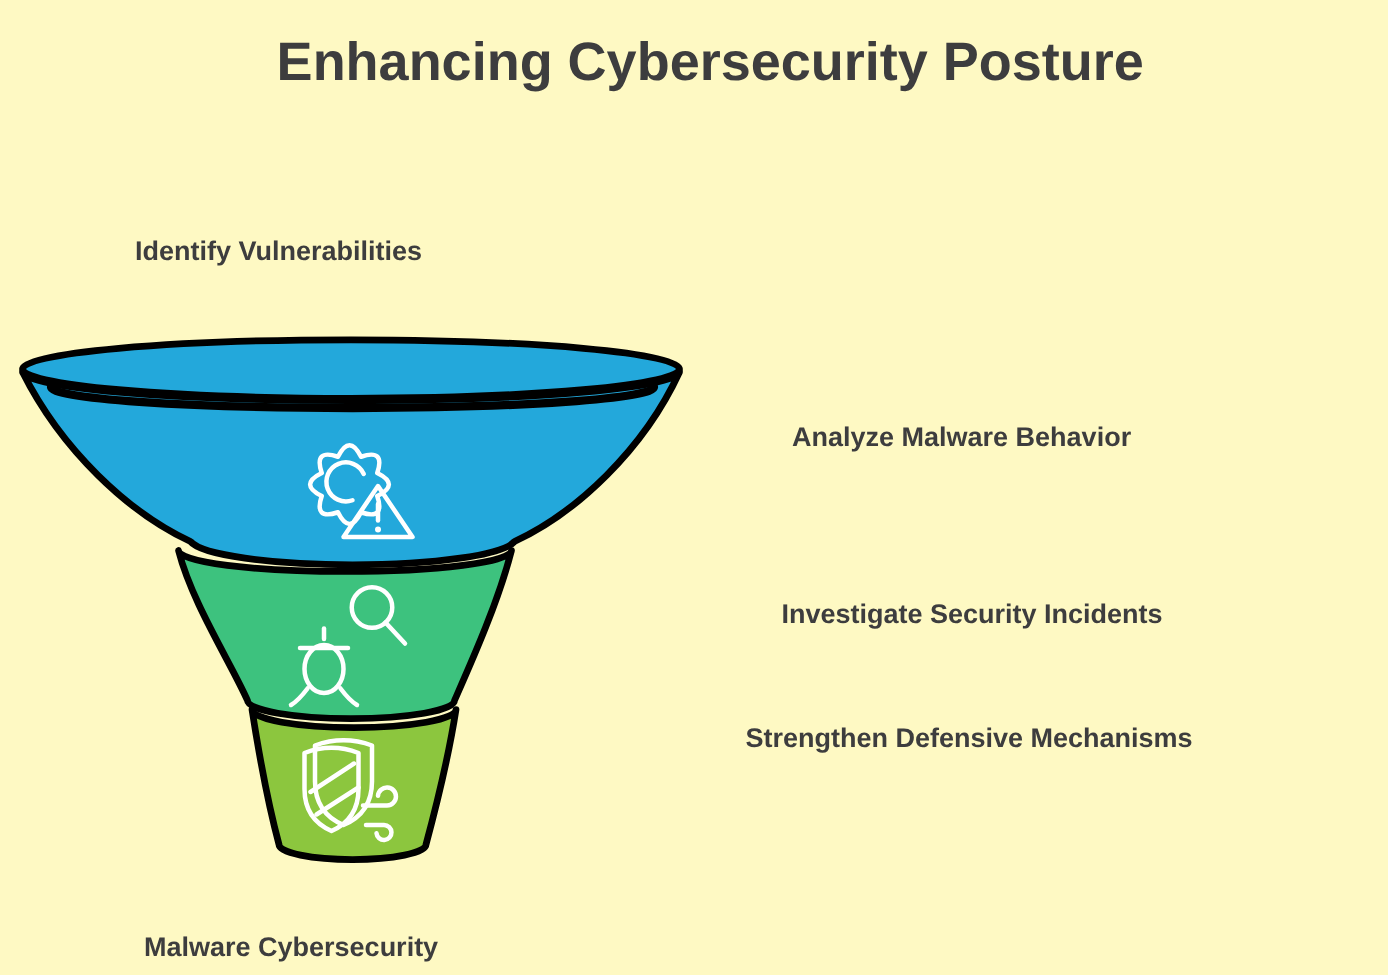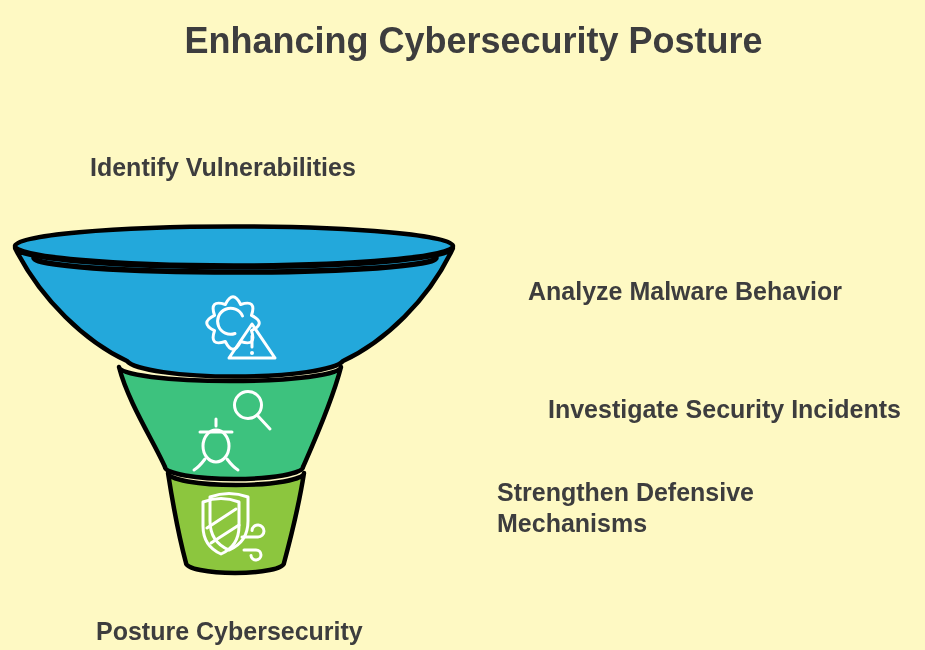--- a/index.html
+++ b/index.html
@@ -5,21 +5,21 @@
   html,body{margin:0;padding:0;background:#ffffff;}
   .canvas{
     position:relative;width:925px;height:650px;background:#fef9c3;
     overflow:hidden;font-family:Liberation Sans, sans-serif;
   }
   .title{
     position:absolute;left:0;right:0;top:20px;text-align:center;
     font-size:36px;font-weight:bold;color:#3d3d3e;transform:translateX(11px);
   }
   .lbl{
-    position:absolute;font-size:25px;font-weight:bold;color:#3d3d3e;
+    position:absolute;font-size:18px;font-weight:bold;color:#3d3d3e;
     line-height:31px;white-space:nowrap;
   }
   .lbl.wrap{white-space:normal;width:330px;}
   svg .outlined{stroke:#000;stroke-width:4.5;stroke-linejoin:round;}
   svg .iconline{fill:none;stroke:#fff;stroke-width:3;stroke-linecap:round;stroke-linejoin:round;}
 </style>
 </head>
 <body>
 
 <div class="canvas">
@@ -61,19 +61,19 @@
       <path class="iconline" d="M 203 502 Q 221 495 239 502 L 239 526 Q 239 546 221 554 Q 203 546 203 526 Z" fill="#8cc63e"></path>
       <line class="iconline" x1="207" y1="528" x2="236" y2="509"></line>
       <line class="iconline" x1="211" y1="543" x2="239" y2="525"></line>
       <path class="iconline" d="M 242 537 L 258 537 A 6 6 0 1 0 252 530.5"></path>
       <path class="iconline" d="M 244 550 L 256 550 A 5 5 0 1 1 251 555.5"></path>
     </g>
   </svg>
 
   <div class="lbl" style="left:528px;top:276px">Analyze Malware Behavior</div>
 
-  <div class="lbl" style="left:548px;top:394px">Investigate Security Incidents</div>
+  <div class="lbl" style="left:521px;top:394px">Investigate Security Incidents</div>
 
   <div class="lbl wrap" style="left:497px;top:477px">Strengthen Defensive Mechanisms</div>
 
-  <div class="lbl" style="left:96px;top:616px">Posture Cybersecurity</div>
+  <div class="lbl" style="left:96px;top:616px">Malware Cybersecurity</div>
 
 </div>
 
 </body></html>

